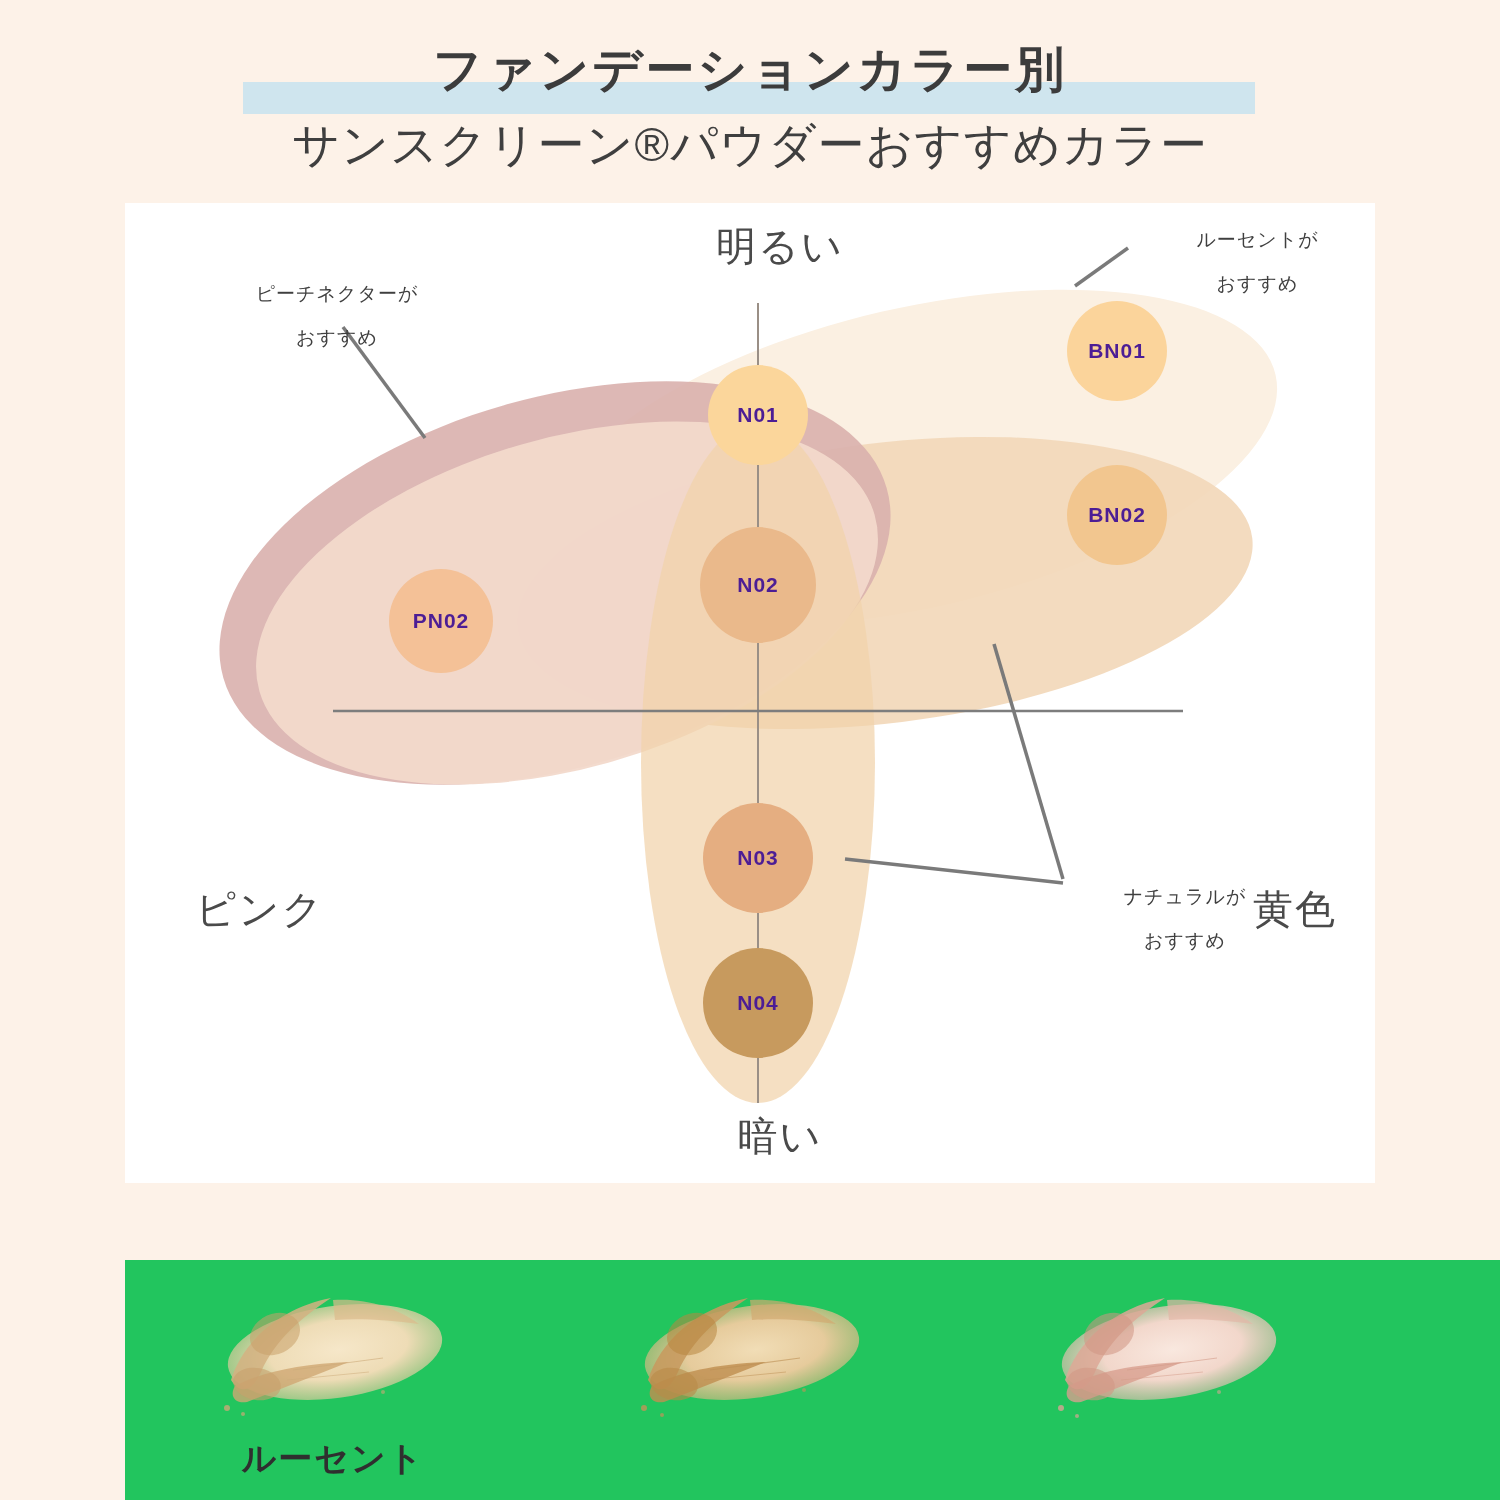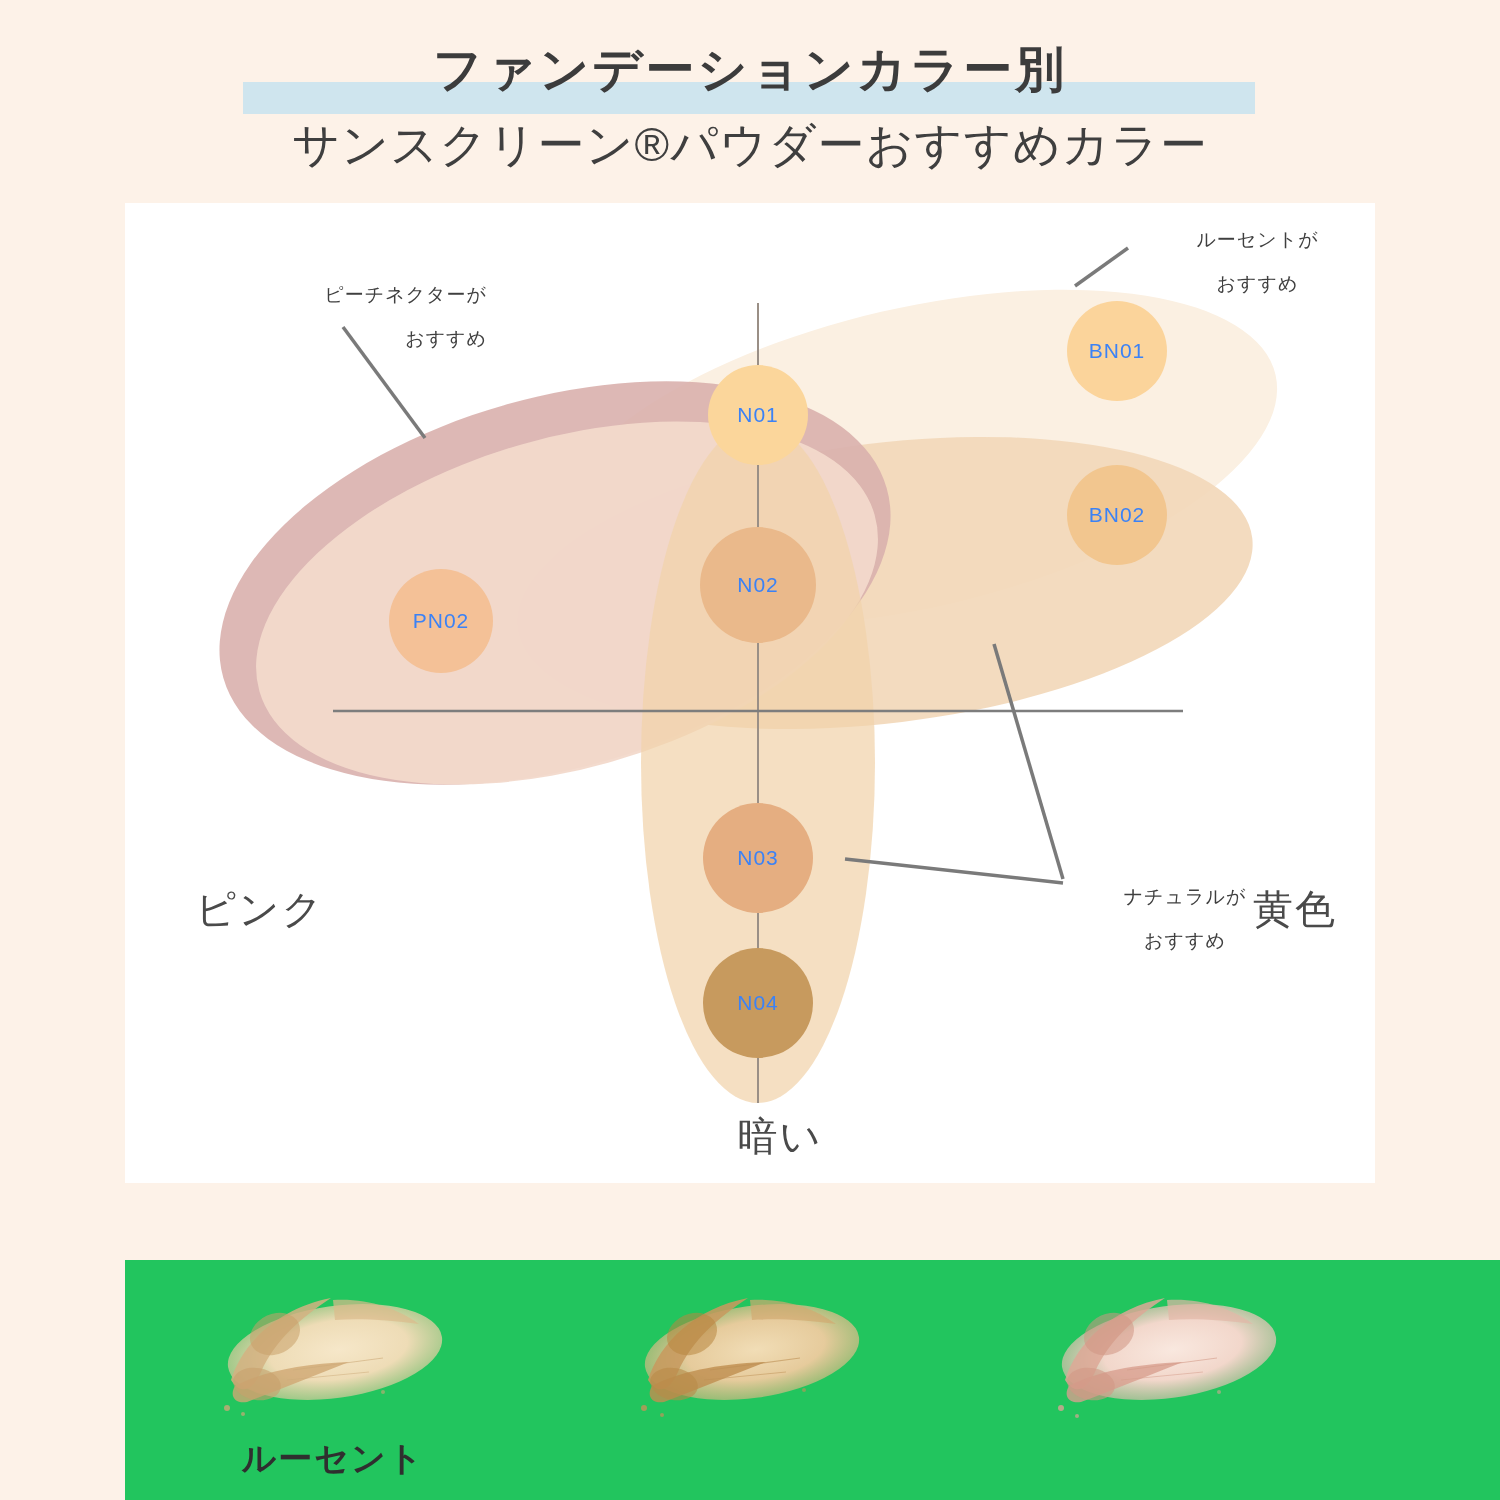--- a/index.html
+++ b/index.html
@@ -98,31 +98,31 @@
   
   .callout {
     position: absolute;
     color: #3f3f3f;
     font-size: 19px;
     line-height: 44px;
     letter-spacing: 1px;
     white-space: nowrap;
   }
   .callout .ln2 { display: block; }
-  .callout-peach   { left: 62px;  top: 70px;  text-align: right; width: 300px; }
+  .callout-peach   { left: 62px;  top: 70px;  text-align: center; width: 300px; font-family: Liberation Mono, monospace; }
   .callout-lucent  { left: 1025px;top: 15px;  text-align: center; width: 215px; }
   .callout-natural { left: 945px; top: 672px; text-align: center; width: 230px; }
 
   
   .sw-label {
     position: absolute;
-    color: #3b82f6;
+    color: #4c1d95;
     font-size: 21px;
     letter-spacing: 1px;
-    font-weight: 400;
+    font-weight: 700;
     text-align: center;
     white-space: nowrap;
     transform: translate(-50%, -50%);
   }
 
   
   .products-card {
     position: absolute;
     left: 125px;
     top: 1233px;
@@ -212,20 +212,21 @@
   </svg>
 
   <div class="sw-label" style="left:633px; top:212px;">N01</div>
   <div class="sw-label" style="left:633px; top:382px;">N02</div>
   <div class="sw-label" style="left:633px; top:655px;">N03</div>
   <div class="sw-label" style="left:633px; top:800px;">N04</div>
   <div class="sw-label" style="left:316px; top:418px;">PN02</div>
   <div class="sw-label" style="left:992px; top:148px;">BN01</div>
   <div class="sw-label" style="left:992px; top:312px;">BN02</div>
 
+  <div class="axis-label axis-top">明るい</div>
   <div class="axis-label axis-bottom">暗い</div>
   <div class="axis-label axis-left">ピンク</div>
   <div class="axis-label axis-right">黄色</div>
 
   <div class="callout callout-peach">
     <span>ピーチネクターが</span>
     <span class="ln2">おすすめ</span>
   </div>
   <div class="callout callout-lucent">
     <span>ルーセントが</span>

